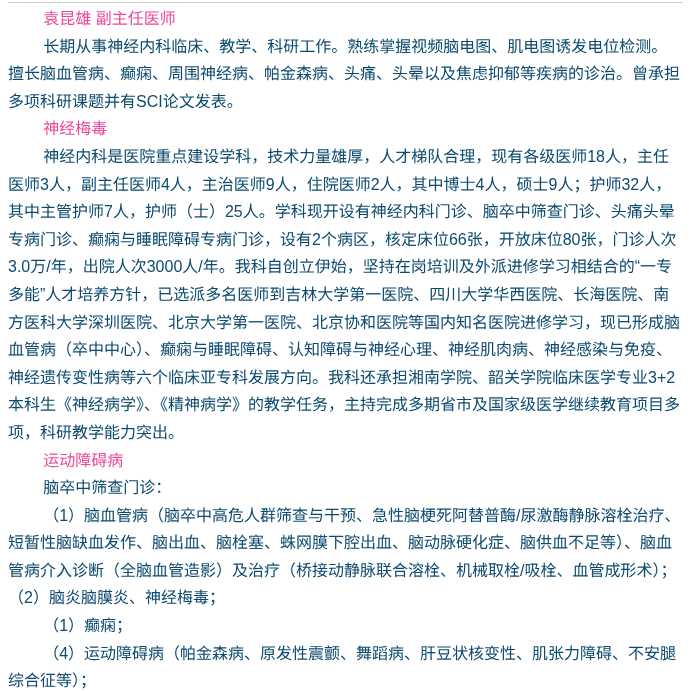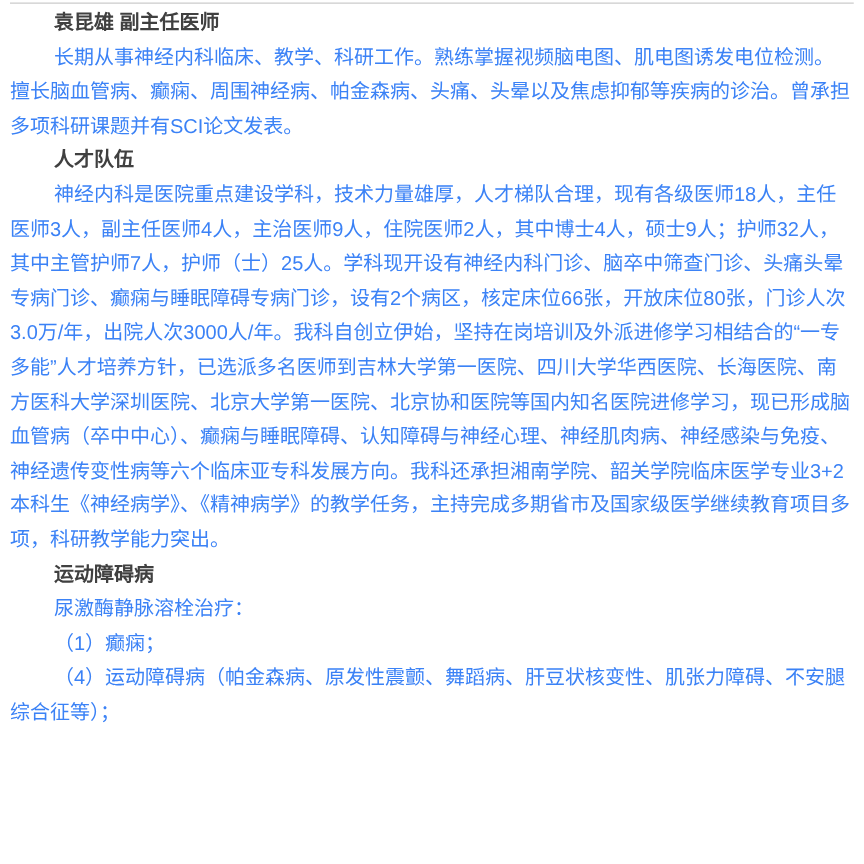--- a/index.html
+++ b/index.html
@@ -28,43 +28,44 @@
   .article p {
     margin: 0;
     padding: 0;
     font-size: 16px;
     line-height: 27.6px;
     text-indent: 2.2em;
     text-align: left;
     word-break: break-all;
   }
   .article h3 {
-    font-weight: bold;
-    color: #404040;
+    font-weight: normal;
+    color: #ec4899;
   }
   .article p {
     font-weight: normal;
-    color: #3b82f6;
+    color: #0c4a6e;
   }
 </style>
 </head>
 <body>
 
 <div class="article">
   <hr class="top-divider">
 
   <h3>袁昆雄 副主任医师</h3>
 
   <p>长期从事神经内科临床、教学、科研工作。熟练掌握视频脑电图、肌电图诱发电位检测。擅长脑血管病、癫痫、周围神经病、帕金森病、头痛、头晕以及焦虑抑郁等疾病的诊治。曾承担多项科研课题并有SCI论文发表。</p>
 
-  <h3>人才队伍</h3>
+  <h3>神经梅毒</h3>
 
   <p>神经内科是医院重点建设学科，技术力量雄厚，人才梯队合理，现有各级医师18人，主任医师3人，副主任医师4人，主治医师9人，住院医师2人，其中博士4人，硕士9人；护师32人，其中主管护师7人，护师（士）25人。学科现开设有神经内科门诊、脑卒中筛查门诊、头痛头晕专病门诊、癫痫与睡眠障碍专病门诊，设有2个病区，核定床位66张，开放床位80张，门诊人次3.0万/年，出院人次3000人/年。我科自创立伊始，坚持在岗培训及外派进修学习相结合的“一专多能”人才培养方针，已选派多名医师到吉林大学第一医院、四川大学华西医院、长海医院、南方医科大学深圳医院、北京大学第一医院、北京协和医院等国内知名医院进修学习，现已形成脑血管病（卒中中心）、癫痫与睡眠障碍、认知障碍与神经心理、神经肌肉病、神经感染与免疫、神经遗传变性病等六个临床亚专科发展方向。我科还承担湘南学院、韶关学院临床医学专业3+2本科生《神经病学》、《精神病学》的教学任务，主持完成多期省市及国家级医学继续教育项目多项，科研教学能力突出。</p>
 
   <h3>运动障碍病</h3>
 
-  <p>尿激酶静脉溶栓治疗：</p>
+  <p>脑卒中筛查门诊：</p>
 
+  <p>（1）脑血管病（脑卒中高危人群筛查与干预、急性脑梗死阿替普酶/尿激酶静脉溶栓治疗、短暂性脑缺血发作、脑出血、脑栓塞、蛛网膜下腔出血、脑动脉硬化症、脑供血不足等）、脑血管病介入诊断（全脑血管造影）及治疗（桥接动静脉联合溶栓、机械取栓/吸栓、血管成形术）；（2）脑炎脑膜炎、神经梅毒；</p>
 
   <p>（1）癫痫；</p>
 
   <p>（4）运动障碍病（帕金森病、原发性震颤、舞蹈病、肝豆状核变性、肌张力障碍、不安腿综合征等）；</p>
 </div>
 
 </body></html>

